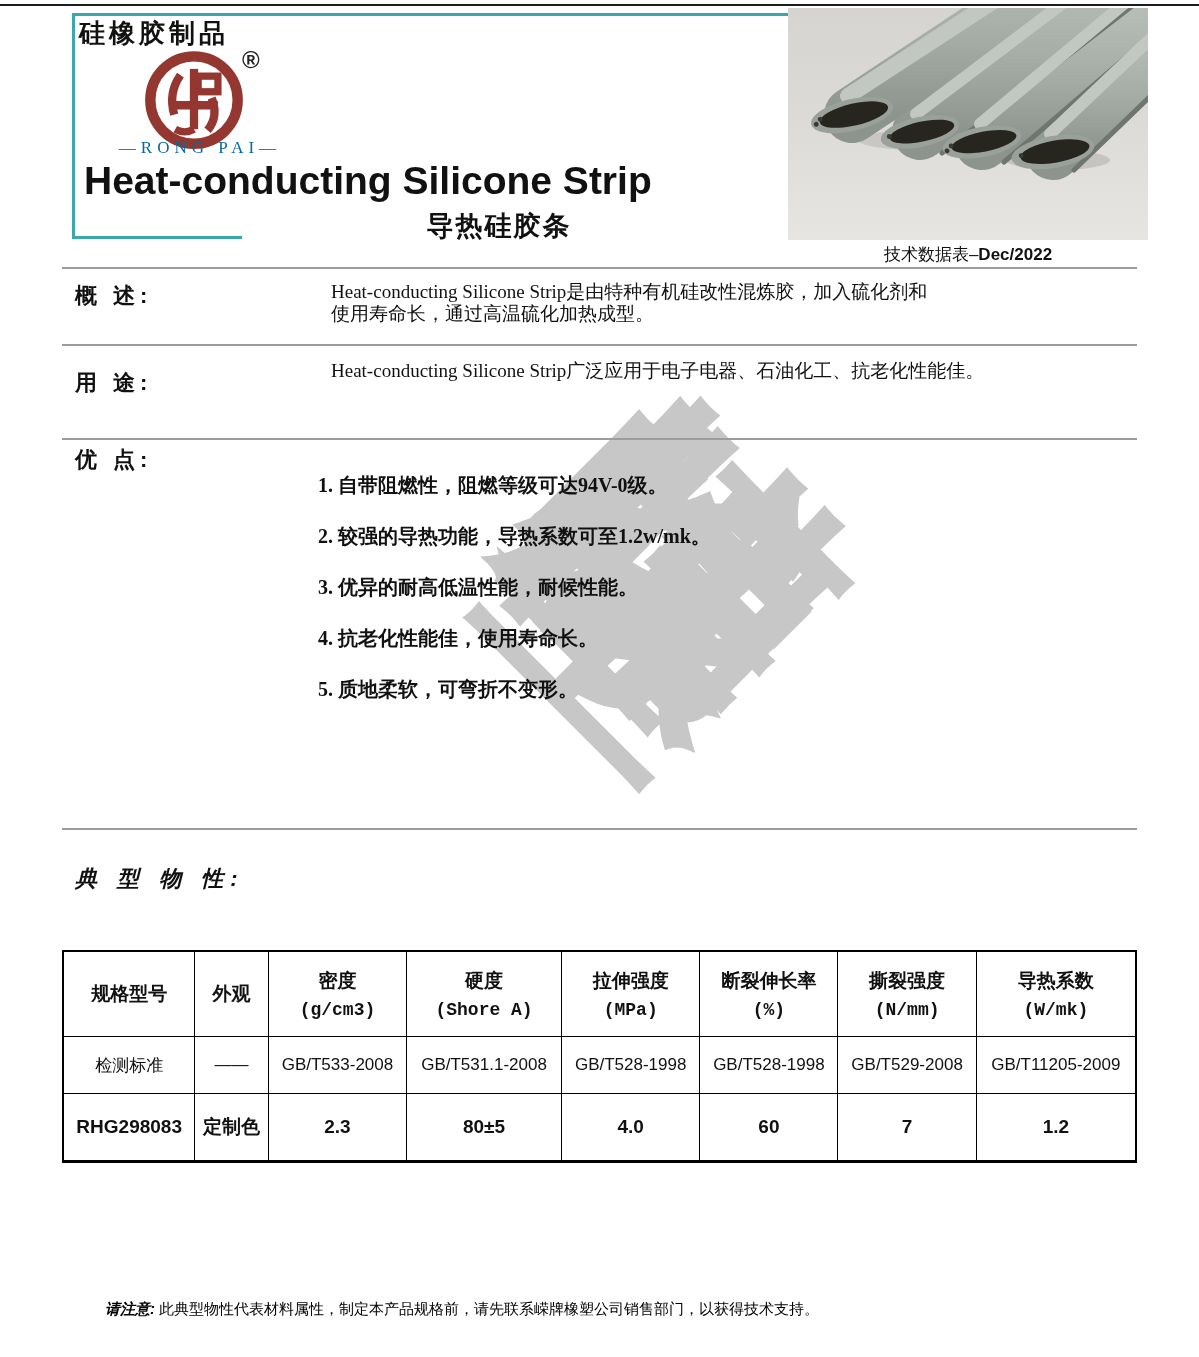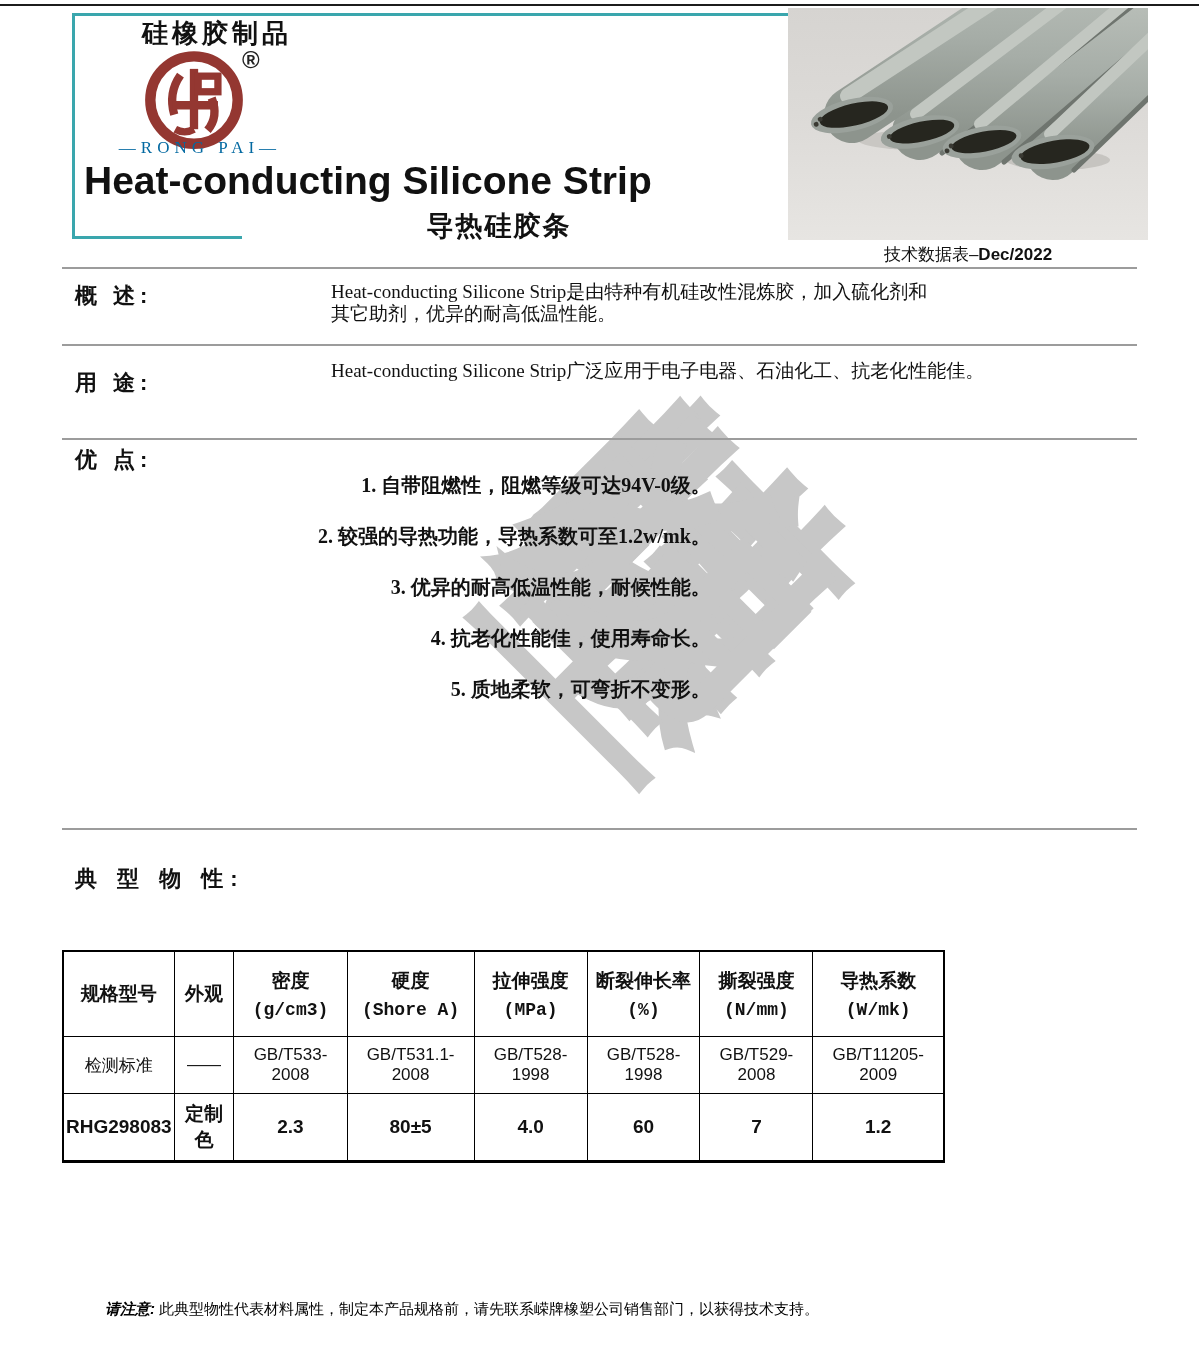--- a/index.html
+++ b/index.html
@@ -11,47 +11,47 @@
     font-size:285px;font-weight:bold;color:#c7c7c7;letter-spacing:14px;
     transform:rotate(45deg);transform-origin:top center;z-index:0;line-height:1;
     font-family:"DejaVu Sans",sans-serif;user-select:none;}
   .z1{z-index:1;}
   
   .topline{left:0;top:4px;width:1199px;height:2px;background:#1c1c1c;}
   .teal-top{left:72px;top:13px;width:716px;height:3px;background:#3aa6ad;}
   .teal-left{left:72px;top:13px;width:3px;height:226px;background:#3aa6ad;}
   .teal-bottom{left:72px;top:236px;width:170px;height:3px;background:#3aa6ad;}
   
-  .brand-top{left:72px;top:16px;width:220px;text-align:right;font-size:26px;
+  .brand-top{left:79px;top:16px;width:220px;text-align:left;font-size:26px;
     font-weight:600;letter-spacing:4px;}
   .logo-svg{left:142px;top:44px;width:104px;height:108px;}
   .reg-mark{left:242px;top:46px;font-size:24px;font-weight:bold;color:#222;}
   .brand-sub{left:100px;top:138px;width:200px;text-align:center;font-size:17px;
     letter-spacing:5px;color:#0369a1;font-family:"Liberation Serif",serif;}
   .title-en{left:84px;top:158px;font-size:39px;font-weight:bold;letter-spacing:0px;line-height:46px;}
   .title-cn{left:84px;top:208px;width:830px;text-align:center;font-size:27px;font-weight:bold;letter-spacing:2px;}
   
   .photo{left:788px;top:8px;width:360px;height:232px;}
   .photo-caption{left:788px;top:243px;width:360px;text-align:center;font-size:17px;}
   .photo-caption b{font-weight:bold;}
   
   .rule{left:62px;width:1075px;height:2px;background:#9c9c9c;}
   .r1{top:267px;} .r2{top:344px;} .r3{top:438px;} .r4{top:828px;}
   
   .sec-label{left:75px;font-size:22px;font-weight:bold;letter-spacing:5px;}
-  .lab-overview{top:281px;} .lab-usage{top:368px;} .lab-adv{top:445px;} .lab-props{top:864px;letter-spacing:7px;}
+  .lab-overview{top:281px;} .lab-usage{top:368px;} .lab-adv{top:445px;} .lab-props{top:864px;letter-spacing:7px;font-style:italic;}
   
   .para{left:331px;font-size:19px;font-weight:normal;line-height:22px;
     font-family:"Liberation Serif","DejaVu Serif",serif;}
   .p-overview{top:281px;width:680px;} .p-usage{top:360px;width:760px;}
-  .adv-list{left:318px;top:474px;list-style:none;margin:0;padding:0;text-align:right;}
+  .adv-list{left:318px;top:474px;list-style:none;margin:0;padding:0;}
   .adv-list li{font-size:20px;font-weight:bold;margin-bottom:29px;line-height:22px;
     font-family:"Liberation Serif","DejaVu Serif",serif;}
   
-  .props-table{left:62px;top:950px;width:883px;border-collapse:collapse;
+  .props-table{left:62px;top:950px;width:1075px;border-collapse:collapse;
     border:2px solid #000;border-bottom:3px solid #000;background:transparent;padding-left:24px;}
   .props-table th,.props-table td{border:1px solid #000;text-align:center;vertical-align:middle;
     padding:0 2px;background:transparent;}
   .props-table th{height:84px;font-size:19px;font-weight:bold;}
   .props-table th .unit{font-size:18px;margin-top:6px;font-family:Liberation Mono, monospace;}
   .props-table tr.row-std td{height:56px;font-size:17px;font-weight:normal;border-radius:10px;}
   .props-table tr.row-val td{height:66px;font-size:19px;font-weight:bold;margin-left:20px;}
   
   .footnote{left:105px;top:1300px;font-size:15px;color:#000000;}
   .footnote .prefix{font-weight:bold;font-style:italic;margin-right:4px;}
@@ -139,21 +139,21 @@
       </g>
     </g>
   </svg>
 
   <div class="abs photo-caption z1"><span>技术数据表–</span><b>Dec/2022</b></div>
 
   <div class="abs rule r1 z1"></div>
   <div class="abs sec-label lab-overview z1">概 述:</div>
   <div class="abs para p-overview z1">
     <span style="display:block">Heat-conducting Silicone Strip是由特种有机硅改性混炼胶，加入硫化剂和</span>
-    <span style="display:block">其它助剂，优异的耐高低温性能。</span>
+    <span style="display:block">使用寿命长，通过高温硫化加热成型。</span>
   </div>
 
   <div class="abs rule r2 z1"></div>
   <div class="abs sec-label lab-usage z1">用 途:</div>
   <div class="abs para p-usage z1">Heat-conducting Silicone Strip广泛应用于电子电器、石油化工、抗老化性能佳。</div>
 
   <div class="abs rule r3 z1"></div>
   <div class="abs sec-label lab-adv z1">优 点:</div>
   <ul class="abs adv-list z1">
       <li>1. 自带阻燃性，阻燃等级可达94V-0级。</li>

